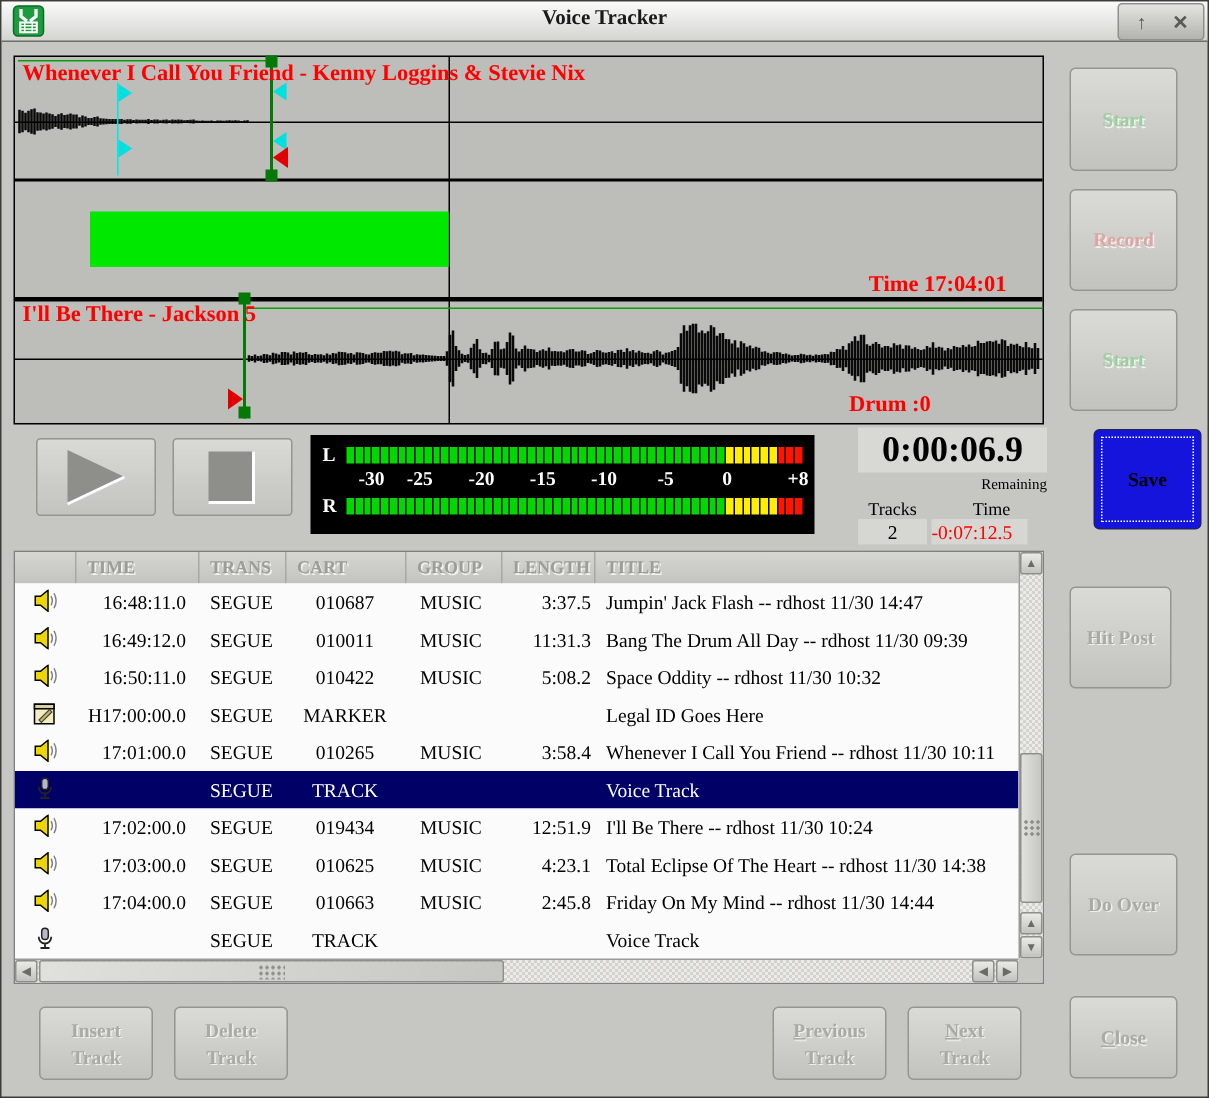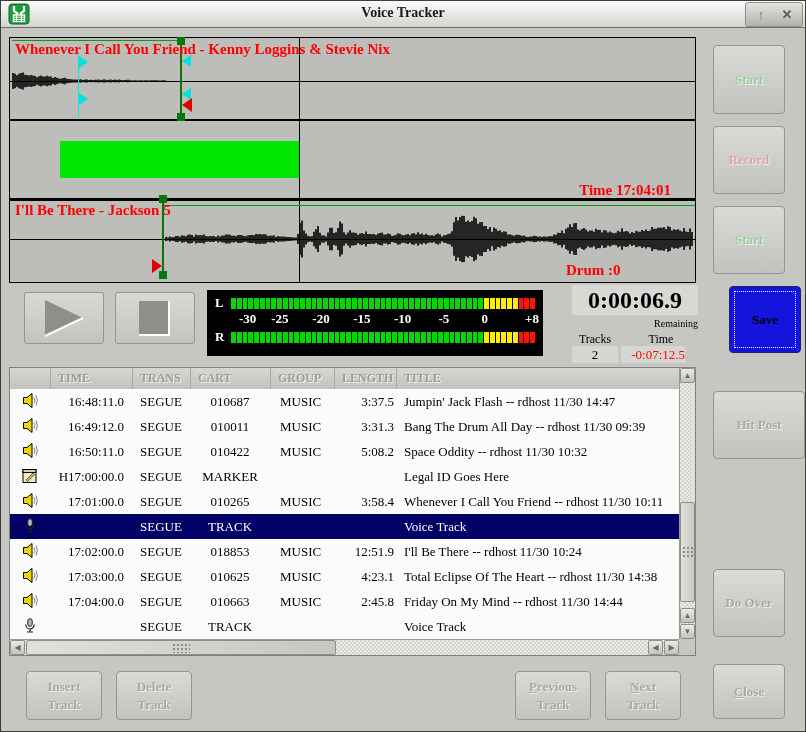--- a/index.html
+++ b/index.html
@@ -299,21 +299,21 @@
           <span class="vu-seg" style="background: rgb(255, 20, 0);"></span>
         </span>
     </div>
   </div>
 
   <div class="elapsed">0:00:06.9</div>
   <div class="rem-label">Remaining</div>
   <div class="rem-sub" style="left:571px;width:46px;text-align:center">Tracks</div>
   <div class="rem-sub" style="left:630px;width:60px;text-align:center">Time</div>
   <div class="rem-box" style="left:571px;width:46px;text-align:center">2</div>
-  <div class="rem-box" style="left:620px;width:64px;color:#ff0000;text-align:right">-0:07:12.5</div>
+  <div class="rem-box" style="left:620px;width:64px;color:#ff0000;">-0:07:12.5</div>
 
   <div class="log">
     <div class="log-head">
       <div class="hc"></div>
       <div class="hc">TIME</div>
       <div class="hc">TRANS</div>
       <div class="hc">CART</div>
       <div class="hc">GROUP</div>
       <div class="hc">LENGTH</div>
       <div class="hc">TITLE</div>
@@ -333,21 +333,21 @@
         </div>
         <div class="log-row">
           <div class="c icon"><svg width="17" height="15" viewBox="0 0 17 15">
               <polygon points="1.5,4.5 5,4.5 10,0.5 10,14.5 5,10.5 1.5,10.5" fill="#edd500" stroke="#000"></polygon>
               <path d="M12,4.5 Q13.8,7.5 12,10.5 M14,2.5 Q16.8,7.5 14,12.5" fill="none" stroke="#808080"></path>
             </svg></div>
           <div class="c time">16:49:12.0</div>
           <div class="c trans">SEGUE</div>
           <div class="c cart">010011</div>
           <div class="c group">MUSIC</div>
-          <div class="c length">3:31.3</div>
+          <div class="c length">11:31.3</div>
           <div class="c title">Bang The Drum All Day -- rdhost 11/30 09:39</div>
         </div>
         <div class="log-row">
           <div class="c icon"><svg width="17" height="15" viewBox="0 0 17 15">
               <polygon points="1.5,4.5 5,4.5 10,0.5 10,14.5 5,10.5 1.5,10.5" fill="#edd500" stroke="#000"></polygon>
               <path d="M12,4.5 Q13.8,7.5 12,10.5 M14,2.5 Q16.8,7.5 14,12.5" fill="none" stroke="#808080"></path>
             </svg></div>
           <div class="c time">16:50:11.0</div>
           <div class="c trans">SEGUE</div>
           <div class="c cart">010422</div>
@@ -392,21 +392,21 @@
           <div class="c length"></div>
           <div class="c title">Voice Track</div>
         </div>
         <div class="log-row">
           <div class="c icon"><svg width="17" height="15" viewBox="0 0 17 15">
               <polygon points="1.5,4.5 5,4.5 10,0.5 10,14.5 5,10.5 1.5,10.5" fill="#edd500" stroke="#000"></polygon>
               <path d="M12,4.5 Q13.8,7.5 12,10.5 M14,2.5 Q16.8,7.5 14,12.5" fill="none" stroke="#808080"></path>
             </svg></div>
           <div class="c time">17:02:00.0</div>
           <div class="c trans">SEGUE</div>
-          <div class="c cart">018853</div>
+          <div class="c cart">019434</div>
           <div class="c group">MUSIC</div>
           <div class="c length">12:51.9</div>
           <div class="c title">I'll Be There -- rdhost 11/30 10:24</div>
         </div>
         <div class="log-row">
           <div class="c icon"><svg width="17" height="15" viewBox="0 0 17 15">
               <polygon points="1.5,4.5 5,4.5 10,0.5 10,14.5 5,10.5 1.5,10.5" fill="#edd500" stroke="#000"></polygon>
               <path d="M12,4.5 Q13.8,7.5 12,10.5 M14,2.5 Q16.8,7.5 14,12.5" fill="none" stroke="#808080"></path>
             </svg></div>
           <div class="c time">17:03:00.0</div>
@@ -463,21 +463,21 @@
   </div>
   <div class="btn" style="left:712px;top:125px;width:72px;height:68px">
     <span class="lbl-red">Record</span>
   </div>
   <div class="btn" style="left:712px;top:205px;width:72px;height:68px">
     <span class="lbl-green">Start</span>
   </div>
   <div class="btn btn-save" style="left:712px;top:285px;width:72px;height:67px">
     <span>Save</span>
   </div>
-  <div class="btn" style="left:712px;top:390px;width:92px;height:68px">
+  <div class="btn" style="left:712px;top:390px;width:68px;height:68px">
     <span class="lbl-dis">Hit Post</span>
   </div>
   <div class="btn" style="left:712px;top:663px;width:72px;height:55px">
     <span class="lbl-dis"><span class="u">C</span><span>lose</span></span>
   </div>
   <div class="btn" style="left:712px;top:568px;width:72px;height:68px">
     <span class="lbl-dis">Do Over</span>
   </div>
 
   <div class="btn" style="left:25px;top:670px;width:76px;height:49px">

